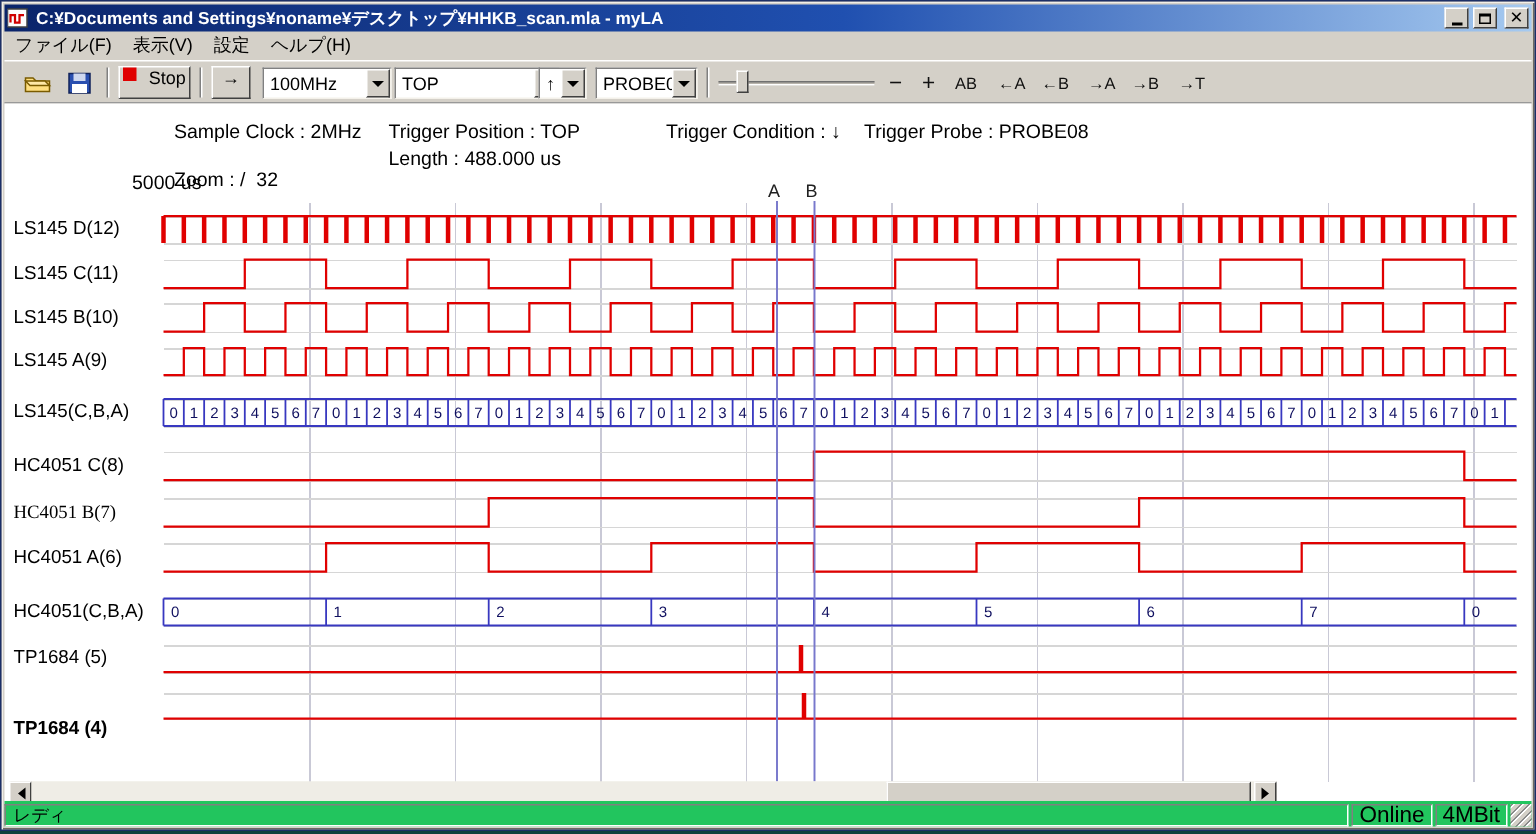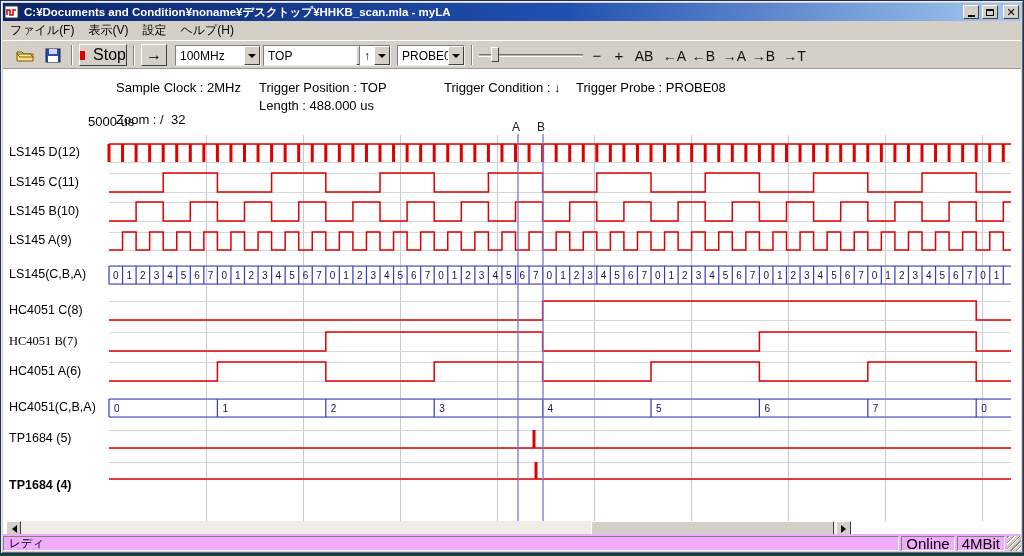--- a/index.html
+++ b/index.html
@@ -16,65 +16,65 @@
 .glyph-x{font-size:11px;font-weight:bold;line-height:10px;color:#000}
 
 
 .menubar{position:absolute;left:2px;top:20px;right:2px;height:19px;display:flex;align-items:center;font-size:12px;color:#000}
 .menu-item{padding:2px 7px;white-space:nowrap}
 
 
 .toolbar{position:absolute;left:2px;top:39px;right:2px;height:29px;border-top:1px solid #fff;border-bottom:1px solid #999;background:#d4d0c8}
 .tsep{position:absolute;top:4px;width:2px;height:20px;border-left:1px solid #808080;border-right:1px solid #fff}
 .tool-icon-btn{position:absolute;top:3px;width:24px;height:22px;display:flex;align-items:center;justify-content:center}
-.raised-btn{position:absolute;top:3px;height:22px;background:#d4d0c8;border:1px solid;border-color:#fff #404040 #404040 #fff;display:flex;align-items:center;justify-content:center;gap:8px;font-size:16px;color:#000}
+.raised-btn{position:absolute;top:3px;height:22px;background:#d4d0c8;border:1px solid;border-color:#fff #404040 #404040 #fff;display:flex;align-items:flex-start;justify-content:center;gap:8px;font-size:12px;color:#000}
 .stop-square{width:9px;height:9px;background:#e00000;display:inline-block}
 .combo{position:absolute;top:4px;height:21px;background:#fff;border:1px solid;border-color:#808080 #f4f1ea #f4f1ea #808080;display:flex;align-items:stretch}
 .combo-val{flex:1;font-size:12px;padding:3px 0 0 4px;white-space:nowrap;overflow:hidden;color:#000}
 .combo-arrow{width:16px;background:#d4d0c8;border:1px solid;border-color:#fff #404040 #404040 #fff;display:flex;align-items:center;justify-content:center}
 .combo-arrow i{width:0;height:0;border:4px solid transparent;border-top:4px solid #000;margin-top:4px}
-.flat-btn{position:absolute;top:5px;height:19px;display:flex;align-items:center;justify-content:center;font-size:14px;color:#111}
+.flat-btn{position:absolute;top:5px;height:19px;display:flex;align-items:center;justify-content:center;font-size:11px;color:#111}
 .slider{position:absolute;top:5px;height:18px}
 .slider-track{position:absolute;left:0;right:0;top:8px;height:3px;border-top:1px solid #707070;border-bottom:1px solid #fff;background:#b8b4ac}
 .slider-thumb{position:absolute;left:12px;top:1px;width:8px;height:15px;background:#d4d0c8;border:1px solid;border-color:#fff #404040 #404040 #fff}
 
 
 .content-bg{position:absolute;left:2px;top:68px;right:2px;height:469px;background:#fff}
 .info-text{position:absolute;font-size:13px;color:#000;white-space:pre;z-index:4}
 #channel-labels{position:absolute;left:0;top:0;z-index:4}
 .ch-label{position:absolute;left:8px;font-size:12.5px;color:#000;white-space:nowrap}
 #wave-svg{position:absolute;left:0;top:0;pointer-events:none;z-index:3}
 
 
 .hscrollbar{position:absolute;left:5px;top:520px;width:845px;height:15px;z-index:5;display:flex;background:#efede6}
 .sb-btn{width:15px;height:15px;background:#d4d0c8;border:1px solid;border-color:#fff #404040 #404040 #fff;display:flex;align-items:center;justify-content:center;flex:none}
 .sb-track{flex:1;position:relative;background:#efede6}
 .sb-thumb{position:absolute;left:570px;top:0;width:243px;height:15px;background:#d4d0c8;border:1px solid;border-color:#fff #404040 #404040 #fff}
 .arr-l{width:0;height:0;border:4px solid transparent;border-right:5px solid #000;margin-left:-3px}
 .arr-r{width:0;height:0;border:4px solid transparent;border-left:5px solid #000;margin-right:-3px}
 
 
-.statusbar{position:absolute;left:2px;right:2px;bottom:2px;height:17px;display:flex;gap:2px;padding-top:2px;background:#f0abfc;z-index:6}
+.statusbar{position:absolute;left:2px;right:2px;bottom:2px;height:17px;display:flex;gap:2px;padding-top:2px;background:#22c55e;z-index:6}
 .status-main{flex:1;border:1px solid;border-color:#808080 #fff #fff #808080;font-size:11.5px;display:flex;align-items:center;padding-left:5px;color:#000}
 .status-cell{border:1px solid;border-color:#808080 #fff #fff #808080;font-size:15px;display:flex;align-items:center;padding:0 4px;color:#000;white-space:nowrap}
 .resize-grip{width:14px;background:repeating-linear-gradient(-45deg,#d4d0c8 0 2px,#fff 2px 3px,#8a8a8a 3px 4px)}
 </style>
 </head>
 <body>
 
 <div class="win">
 
   <div class="titlebar">
     <span style="display:flex">
       <svg width="14" height="14">
           <rect x="0" y="1" width="13" height="12" fill="#fdfdfd" stroke="#404040"></rect>
           <path d="M2 10 L2 5 L5 5 L5 10 L8 10 L8 5 L11 5" stroke="#d00000" stroke-width="1.5" fill="none"></path>
         </svg>
     </span>
-    <span class="title-text">C:¥Documents and Condition¥noname¥デスクトップ¥HHKB_scan.mla - myLA</span>
+    <span class="title-text">C:¥Documents and Settings¥noname¥デスクトップ¥HHKB_scan.mla - myLA</span>
     <span class="tb-btn">
         <span class="glyph-min"></span>
       </span>
     <span class="tb-btn">
         <span class="glyph-max"></span>
       </span>
     <span class="tb-btn" style="margin-left:2px">
         <span class="glyph-x">✕</span>
       </span>
   </div>

